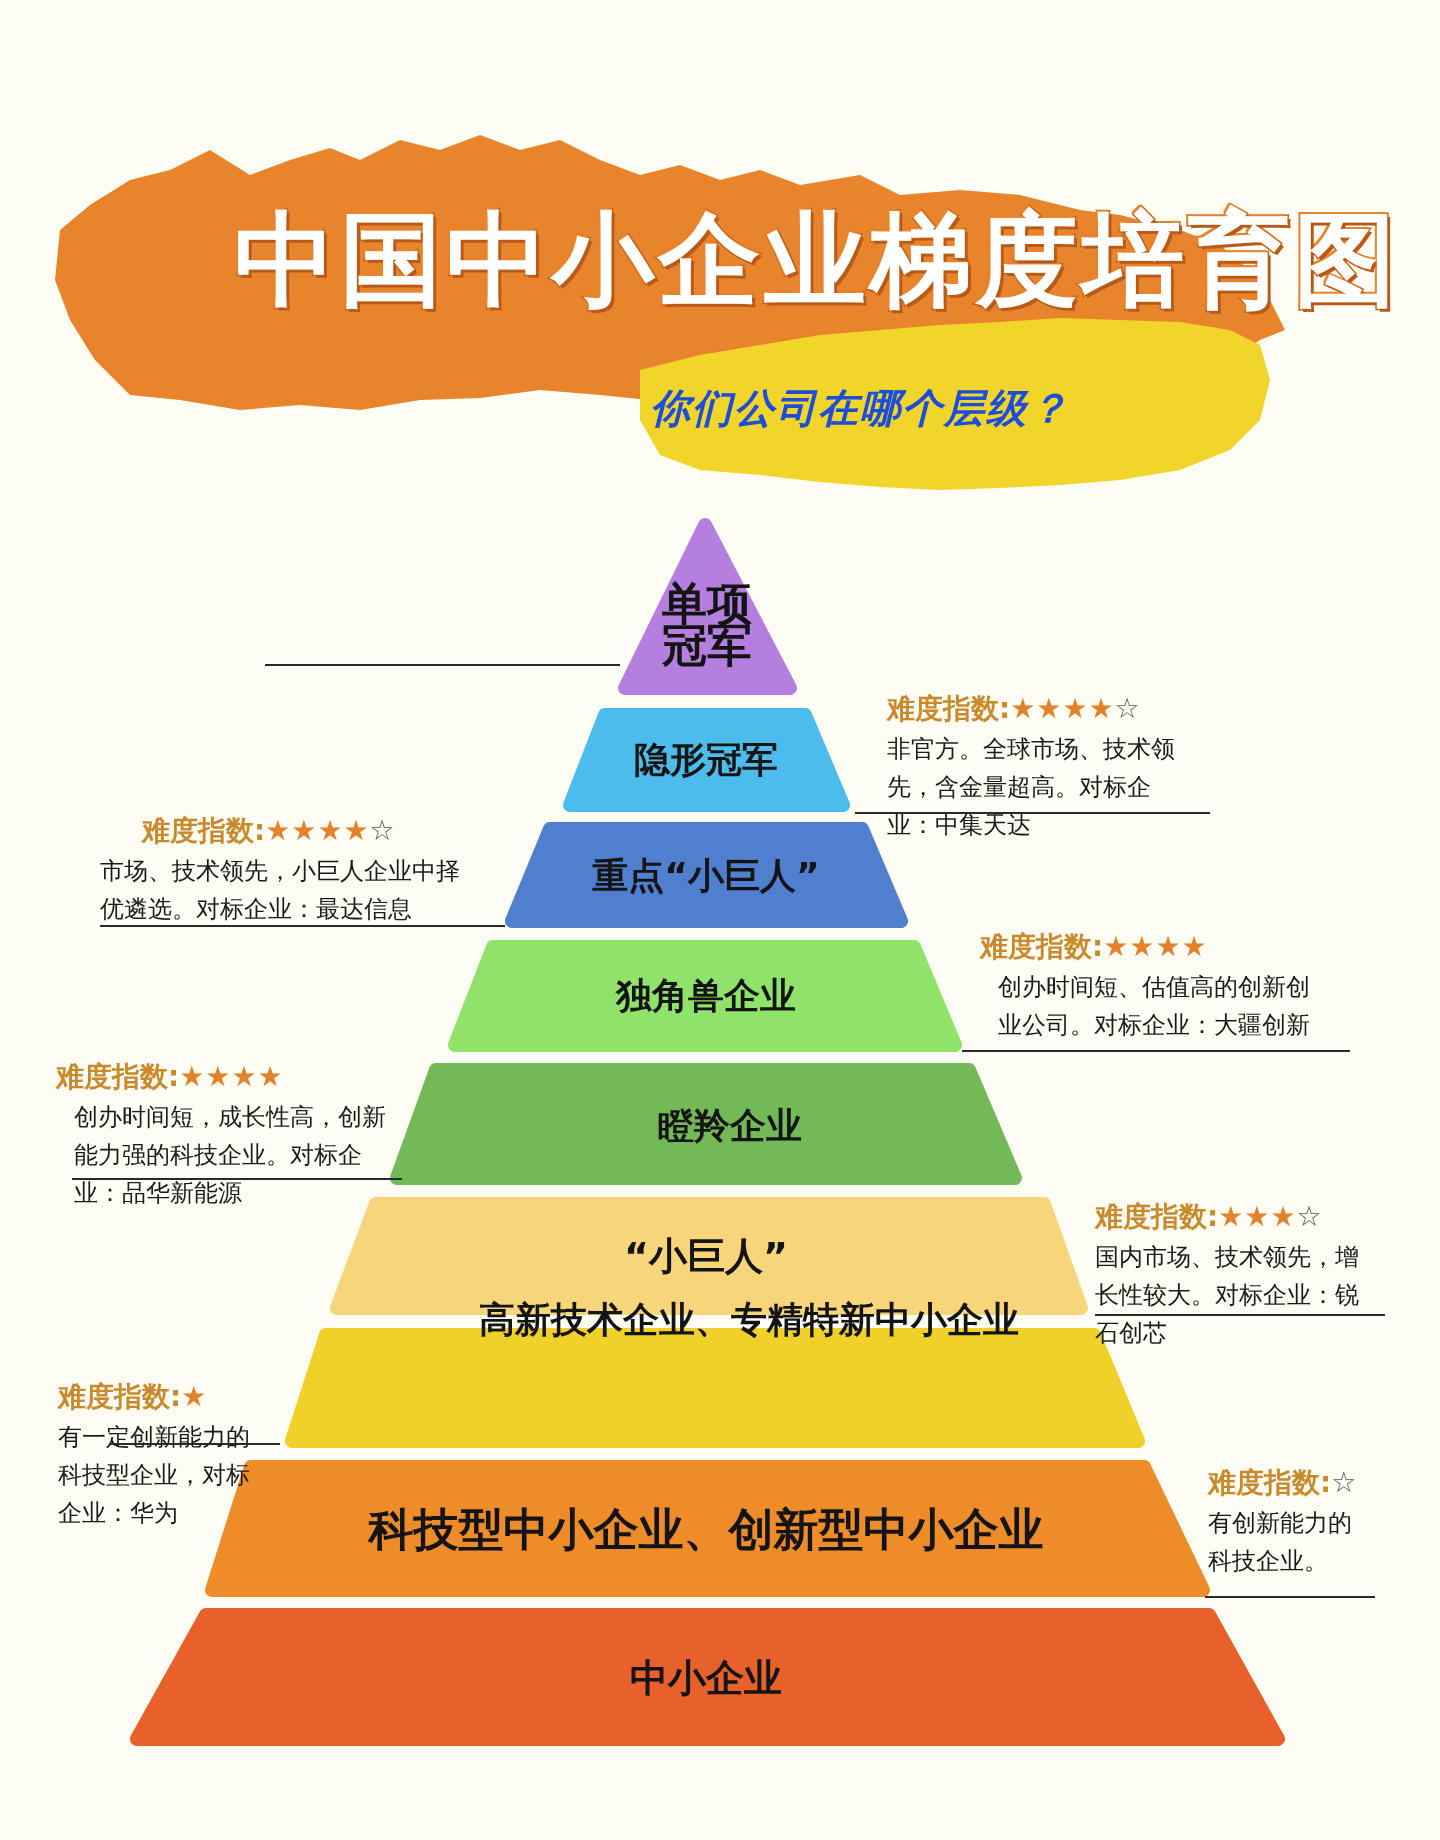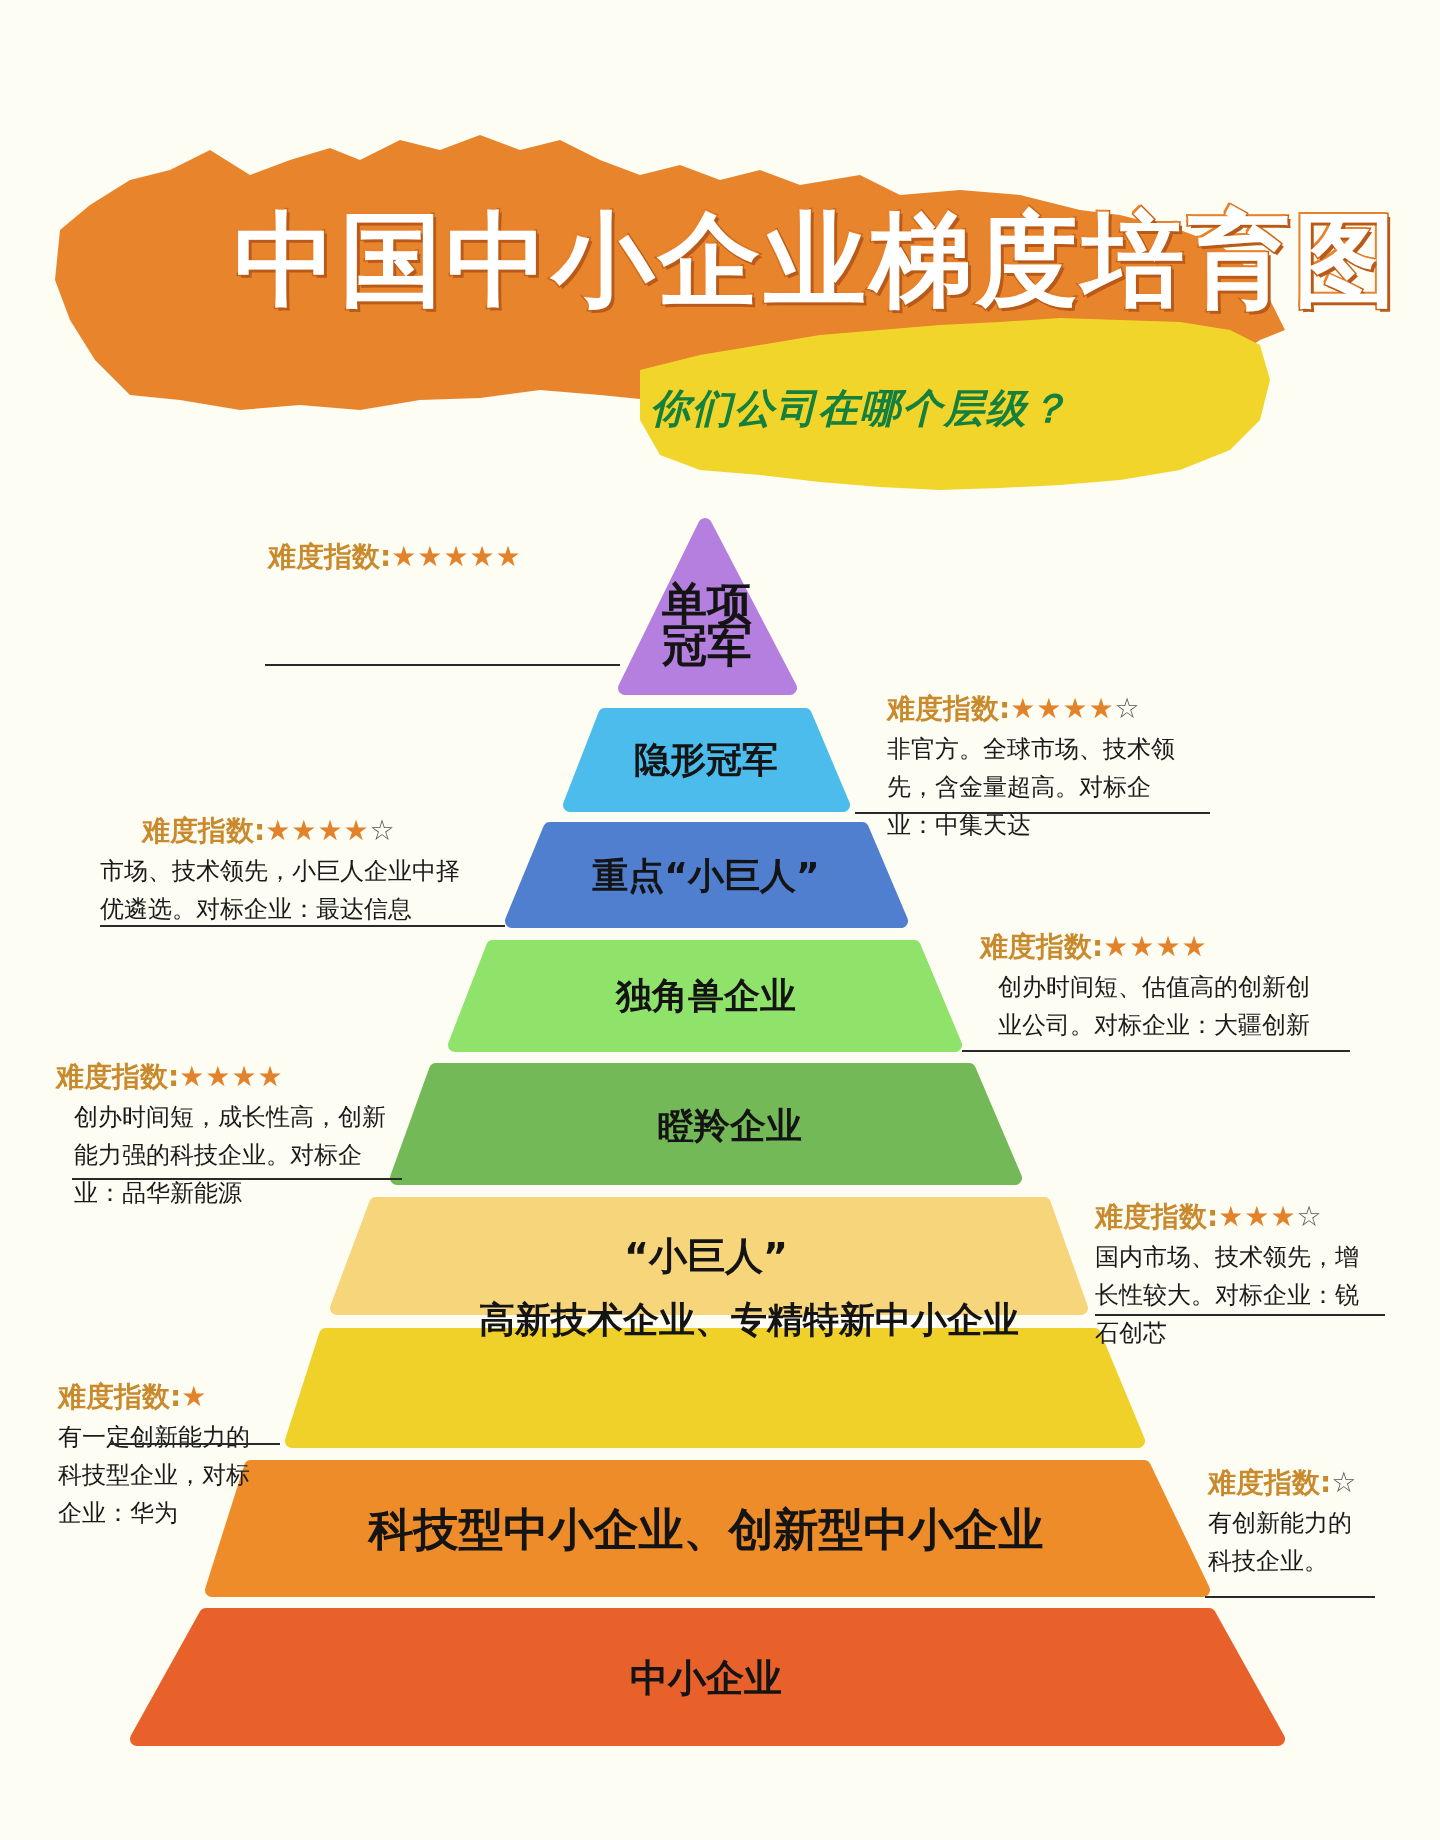--- a/index.html
+++ b/index.html
@@ -14,21 +14,21 @@
   .title {
     left: 40px; top: 205px; width: 1360px; height: 110px;
     font-size: 102px; font-weight: bold; color: #ffffff; letter-spacing: 4px;
     text-align: right; line-height: 110px; white-space: nowrap;
     text-shadow: 0 0 0 #e07a26, 3px 3px 0 #b85a1a, -2px -2px 0 #e8822b;
     -webkit-text-stroke: 3px #c96518;
     paint-order: stroke fill;
   }
   .subtitle {
     left: 650px; top: 378px; width: 540px; height: 60px;
-    font-size: 40px; font-weight: bold; font-style: italic; color: #15803d;
+    font-size: 40px; font-weight: bold; font-style: italic; color: #1d4ed8;
     line-height: 60px; white-space: nowrap; letter-spacing: 2px;
   }
   #pyramid { left: 0; top: 0; width: 1440px; height: 1840px; }
   .tier-label {
     position: absolute; text-align: center; font-weight: bold; color: #141414;
     white-space: nowrap; transform: translate(-50%, -50%);
   }
   .ann { position: absolute; font-size: 24px; line-height: 38px; color: #1a1a1a; }
   .ann .head { font-size: 28px; font-weight: bold; line-height: 42px; white-space: nowrap; }
   .ann .head .lbl { color: #c98a2e; }
@@ -67,21 +67,20 @@
 <div class="tier-label" style="left:706px; top:760px; font-size:36px;">隐形冠军</div>
 <div class="tier-label" style="left:706px; top:876px; font-size:36px;">重点“小巨人”</div>
 <div class="tier-label" style="left:706px; top:996px; font-size:36px;">独角兽企业</div>
 <div class="tier-label" style="left:706px; top:1126px; font-size:36px;padding-left:48px;">瞪羚企业</div>
 <div class="tier-label" style="left:706px; top:1256px; font-size:38px;">“小巨人”</div>
 <div class="tier-label" style="left:706px; top:1320px; font-size:36px;margin-left:43px;">高新技术企业、专精特新中小企业</div>
 <div class="tier-label" style="left:706px; top:1530px; font-size:45px;">科技型中小企业、创新型中小企业</div>
 <div class="tier-label" style="left:706px; top:1678px; font-size:38px;">中小企业</div>
 
 <div class="ann" style="left:268px; top:536px; width:340px;">
-  <div class="head"><span class="lbl">难度指数:</span><span class="stars">★★★★★</span></div>
 </div>
 <div class="rule" style="left:265px; top:664px; width:355px;"></div>
 
 <div class="ann" style="left:887px; top:688px; width:340px;">
   <div class="head"><span class="lbl">难度指数:</span><span class="stars">★★★★</span><span class="stars"><span class="empty">☆</span></span></div>
   <div class="body">非官方。全球市场、技术领
 先，含金量超高。对标企
 业：中集天达</div>
 </div>
 <div class="rule" style="left:855px; top:812px; width:355px;"></div>

